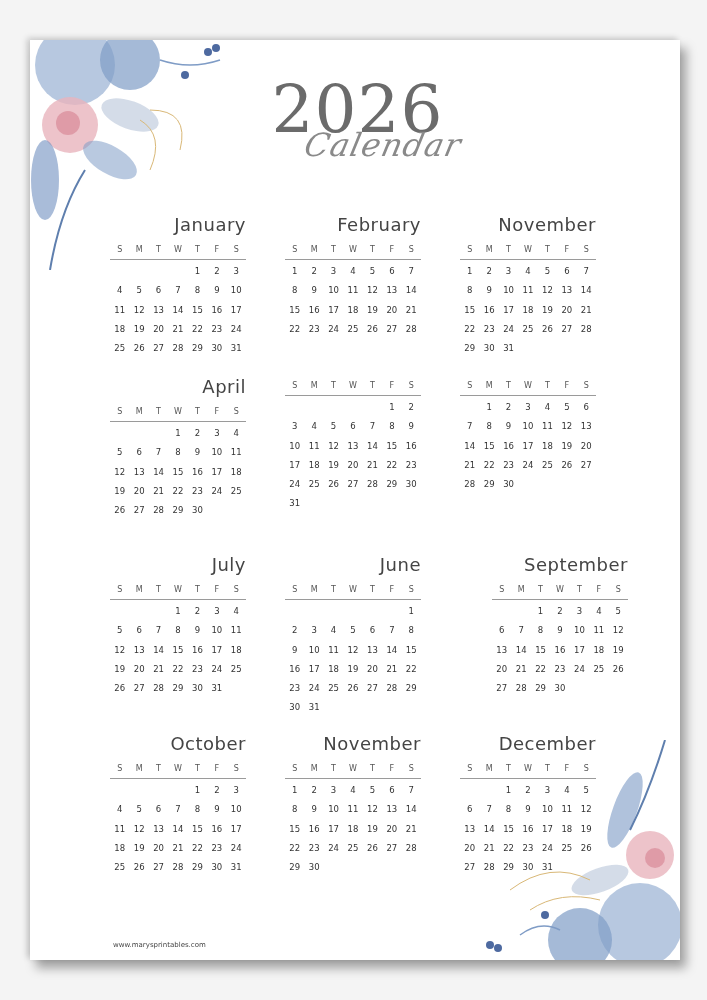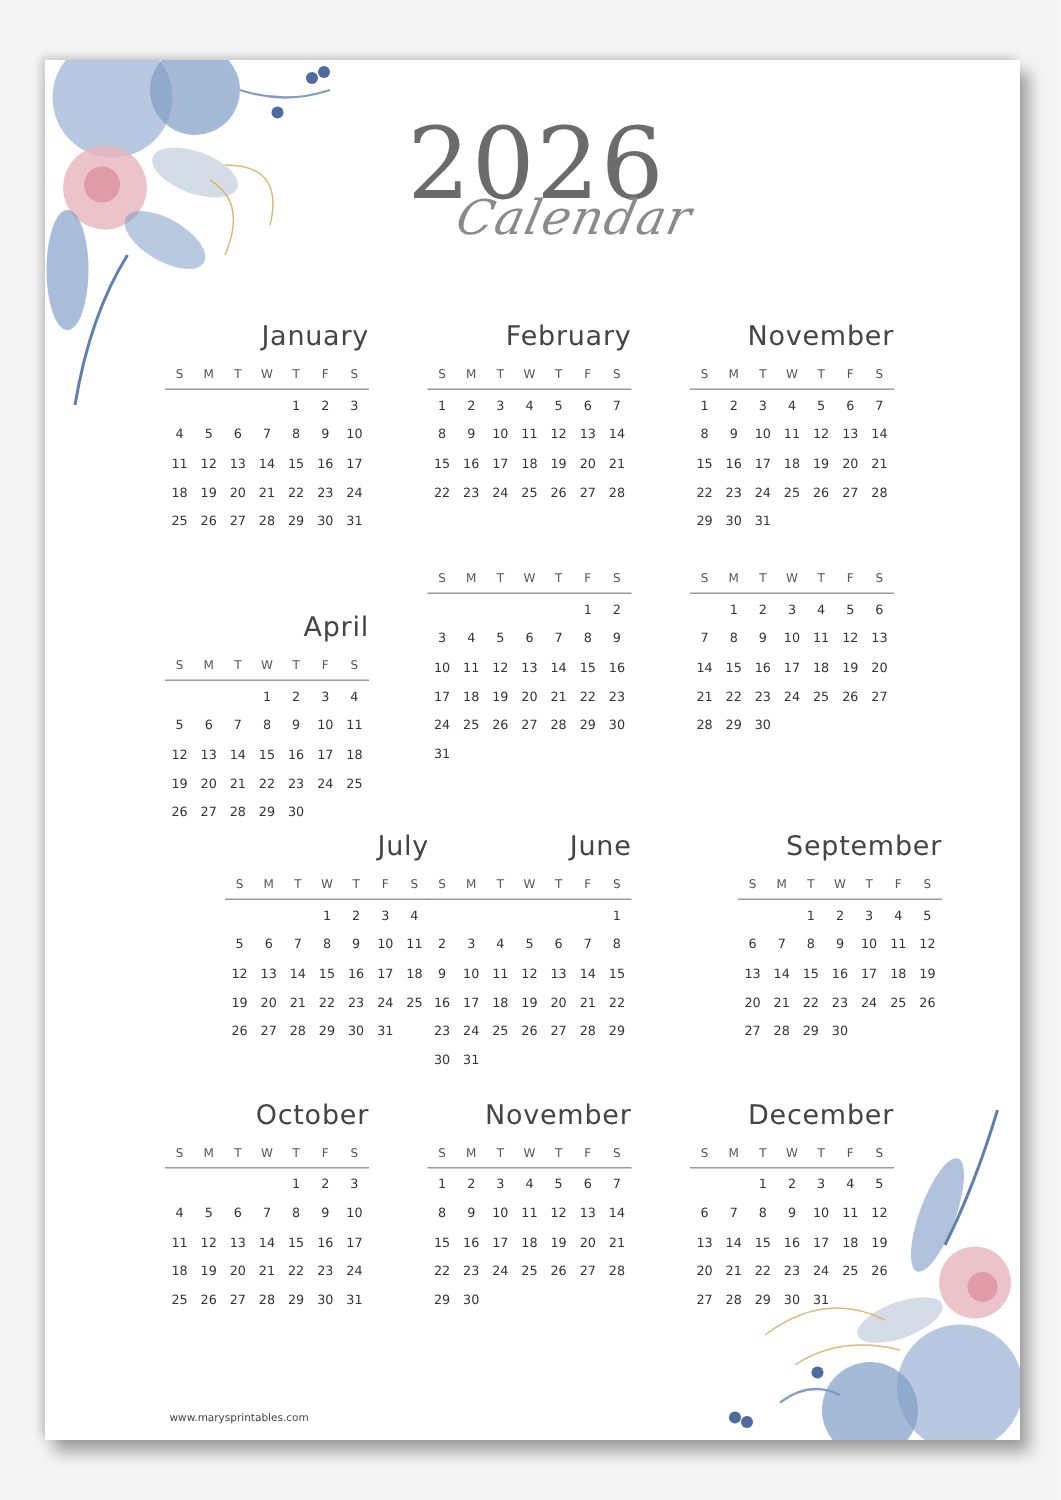--- a/index.html
+++ b/index.html
@@ -186,21 +186,21 @@
           <span>24</span>
           <span>25</span>
           <span>26</span>
           <span>27</span>
           <span>28</span>
           <span>29</span>
           <span>30</span>
           <span>31</span>
         </div>
       </div>
-      <div class="month" style="left: 80px; top: 334px; margin-top: 32px;">
+      <div class="month" style="left: 80px; top: 334px;">
         <div class="month-name">April</div>
         <div class="dow">
           <span>S</span>
           <span>M</span>
           <span>T</span>
           <span>W</span>
           <span>T</span>
           <span>F</span>
           <span>S</span>
         </div>
@@ -326,21 +326,21 @@
           <span>23</span>
           <span>24</span>
           <span>25</span>
           <span>26</span>
           <span>27</span>
           <span>28</span>
           <span>29</span>
           <span>30</span>
         </div>
       </div>
-      <div class="month" style="left: 80px; top: 512px; margin-left: 40px;">
+      <div class="month" style="left: 80px; top: 512px;">
         <div class="month-name">July</div>
         <div class="dow">
           <span>S</span>
           <span>M</span>
           <span>T</span>
           <span>W</span>
           <span>T</span>
           <span>F</span>
           <span>S</span>
         </div>

